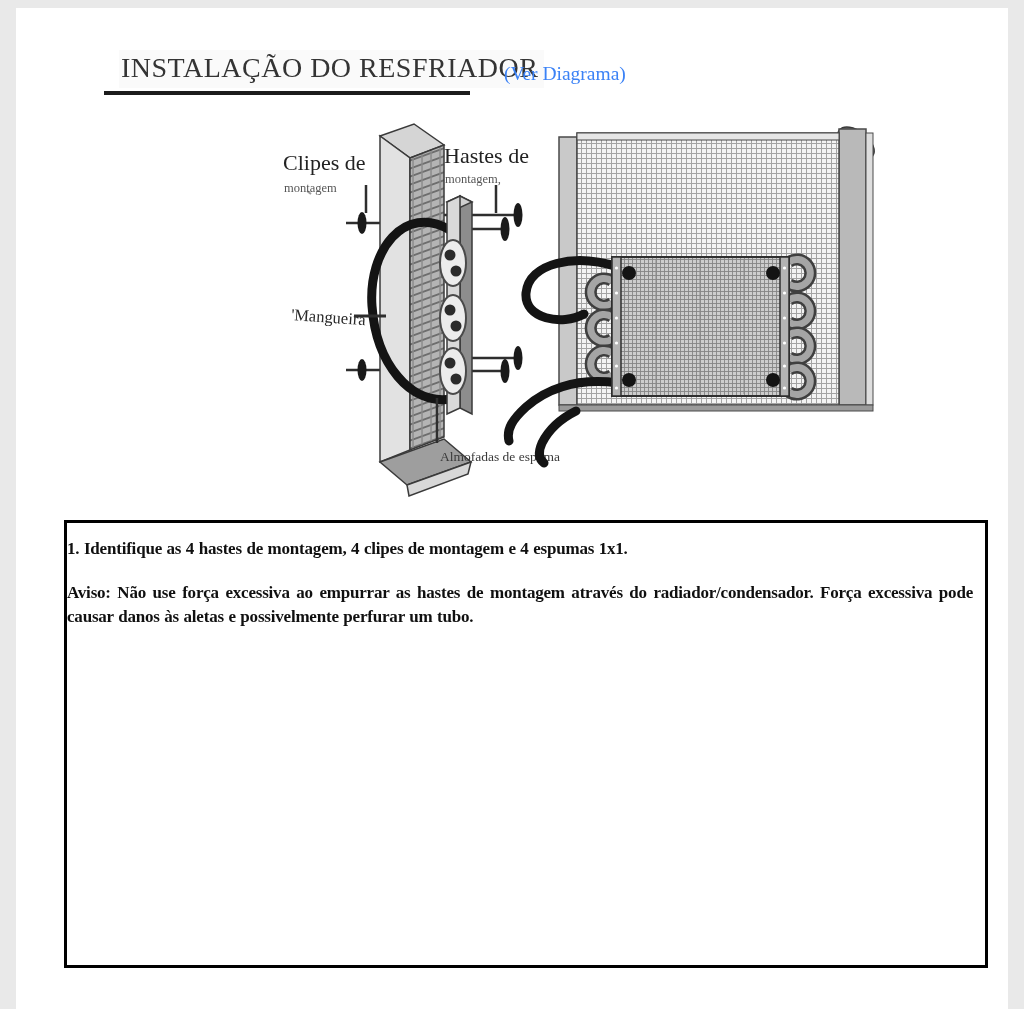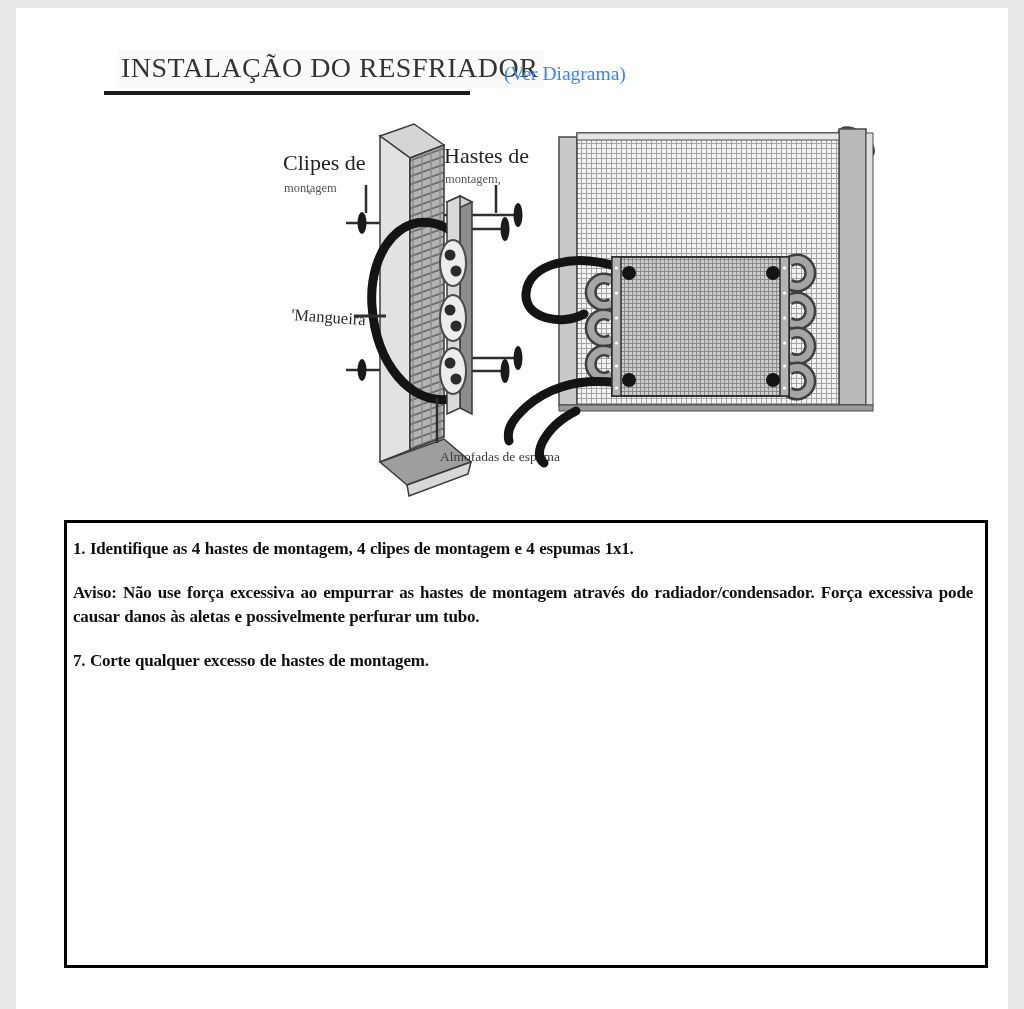--- a/index.html
+++ b/index.html
@@ -42,21 +42,21 @@
     position: absolute;
     left: 0; top: 95px;
     width: 1024px; height: 410px;
   }
   
   .ibox {
     position: absolute;
     left: 48px; top: 512px;
     width: 924px; height: 448px;
     border: 3px solid #000000;
-    padding: 2px 12px 2px 6px;
+    padding: 2px 12px 2px 0;
     background: #ffffff;
   }
   .ibox p {
     margin: 20px 0;
     font-size: 17px;
     font-weight: bold;
     line-height: 24px;
     letter-spacing: -0.2px;
     color: #101010;
     word-spacing: 0.5px;
@@ -216,16 +216,15 @@
             <circle cx="757" cy="277" r="7"></circle>
           </g>
         </g>
       </g>
     </svg>
   </div>
 
   <div class="ibox">
     <p>1. Identifique as 4 hastes de montagem, 4 clipes de montagem e 4 espumas 1x1.</p>
     <p class="justify">Aviso: Não use força excessiva ao empurrar as hastes de montagem através do radiador/condensador. Força excessiva pode causar danos às aletas e possivelmente perfurar um tubo.</p>
-    <p>7. Corte qualquer excesso de hastes de montagem.</p>
   </div>
 
 </div>
 
 </body></html>

